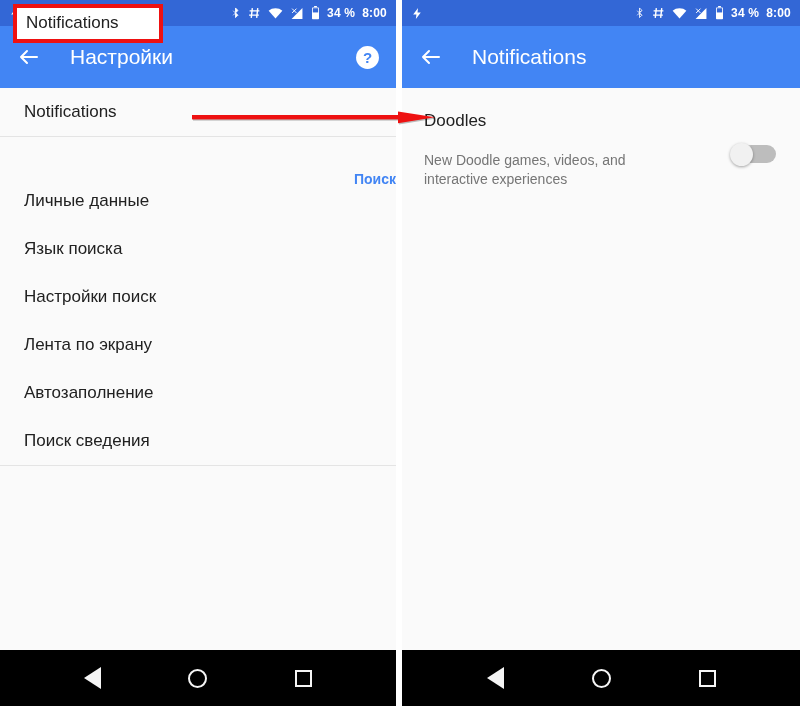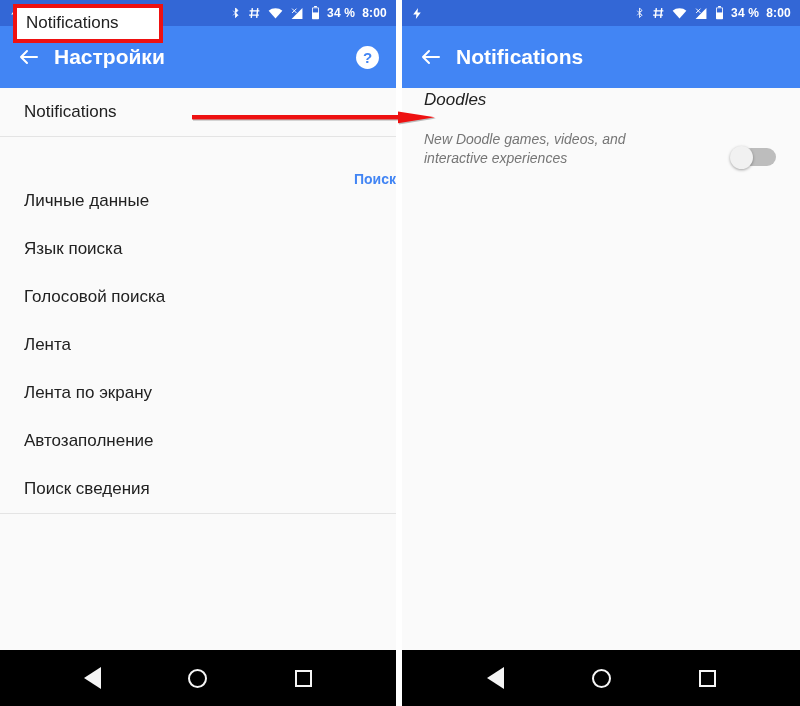--- a/index.html
+++ b/index.html
@@ -84,22 +84,22 @@
     height: 26px;
     flex: 0 0 auto;
     display: flex;
     align-items: center;
     justify-content: center;
     cursor: pointer;
   }
   .app-title {
     color: #ffffff;
     font-size: 21px;
-    font-weight: bold;
-    margin-left: 12px;
+    font-weight: normal;
+    margin-left: 28px;
     white-space: nowrap;
   }
   .help-btn {
     margin-left: auto;
     width: 26px;
     height: 26px;
     flex: 0 0 auto;
     display: flex;
     align-items: center;
     justify-content: center;
@@ -177,25 +177,24 @@
   }
   .settings-item-label {
     font-size: 17px;
     color: #212121;
     white-space: nowrap;
   }
 
   
   .pref-row {
     display: flex;
-    align-items: flex-end;
-    padding: 1px 20px 14px 22px;
+    align-items: center;
+    padding: 22px 20px 14px 22px;
     box-sizing: border-box;
     cursor: pointer;
-    font-style: italic;
   }
   .pref-text { flex: 1 1 auto; min-width: 0; }
   .pref-title {
     font-size: 17px;
     color: #212121;
     line-height: 1.25;
   }
   .pref-summary {
     font-size: 14px;
     color: #757575;
@@ -368,24 +367,21 @@
       <div class="section-header">Поиск</div>
 
       <div class="settings-list">
         <div class="settings-item">
           <span class="settings-item-label">Личные данные</span>
         </div>
         <div class="settings-item">
           <span class="settings-item-label">Язык поиска</span>
         </div>
         <div class="settings-item">
-          <span class="settings-item-label">Голосовой поиска</span>
-        </div>
-        <div class="settings-item">
-          <span class="settings-item-label">Лента</span>
+          <span class="settings-item-label">Настройки поиск</span>
         </div>
         <div class="settings-item">
           <span class="settings-item-label">Лента по экрану</span>
         </div>
         <div class="settings-item">
           <span class="settings-item-label">Автозаполнение</span>
         </div>
         <div class="settings-item">
           <span class="settings-item-label">Поиск сведения</span>
         </div>

